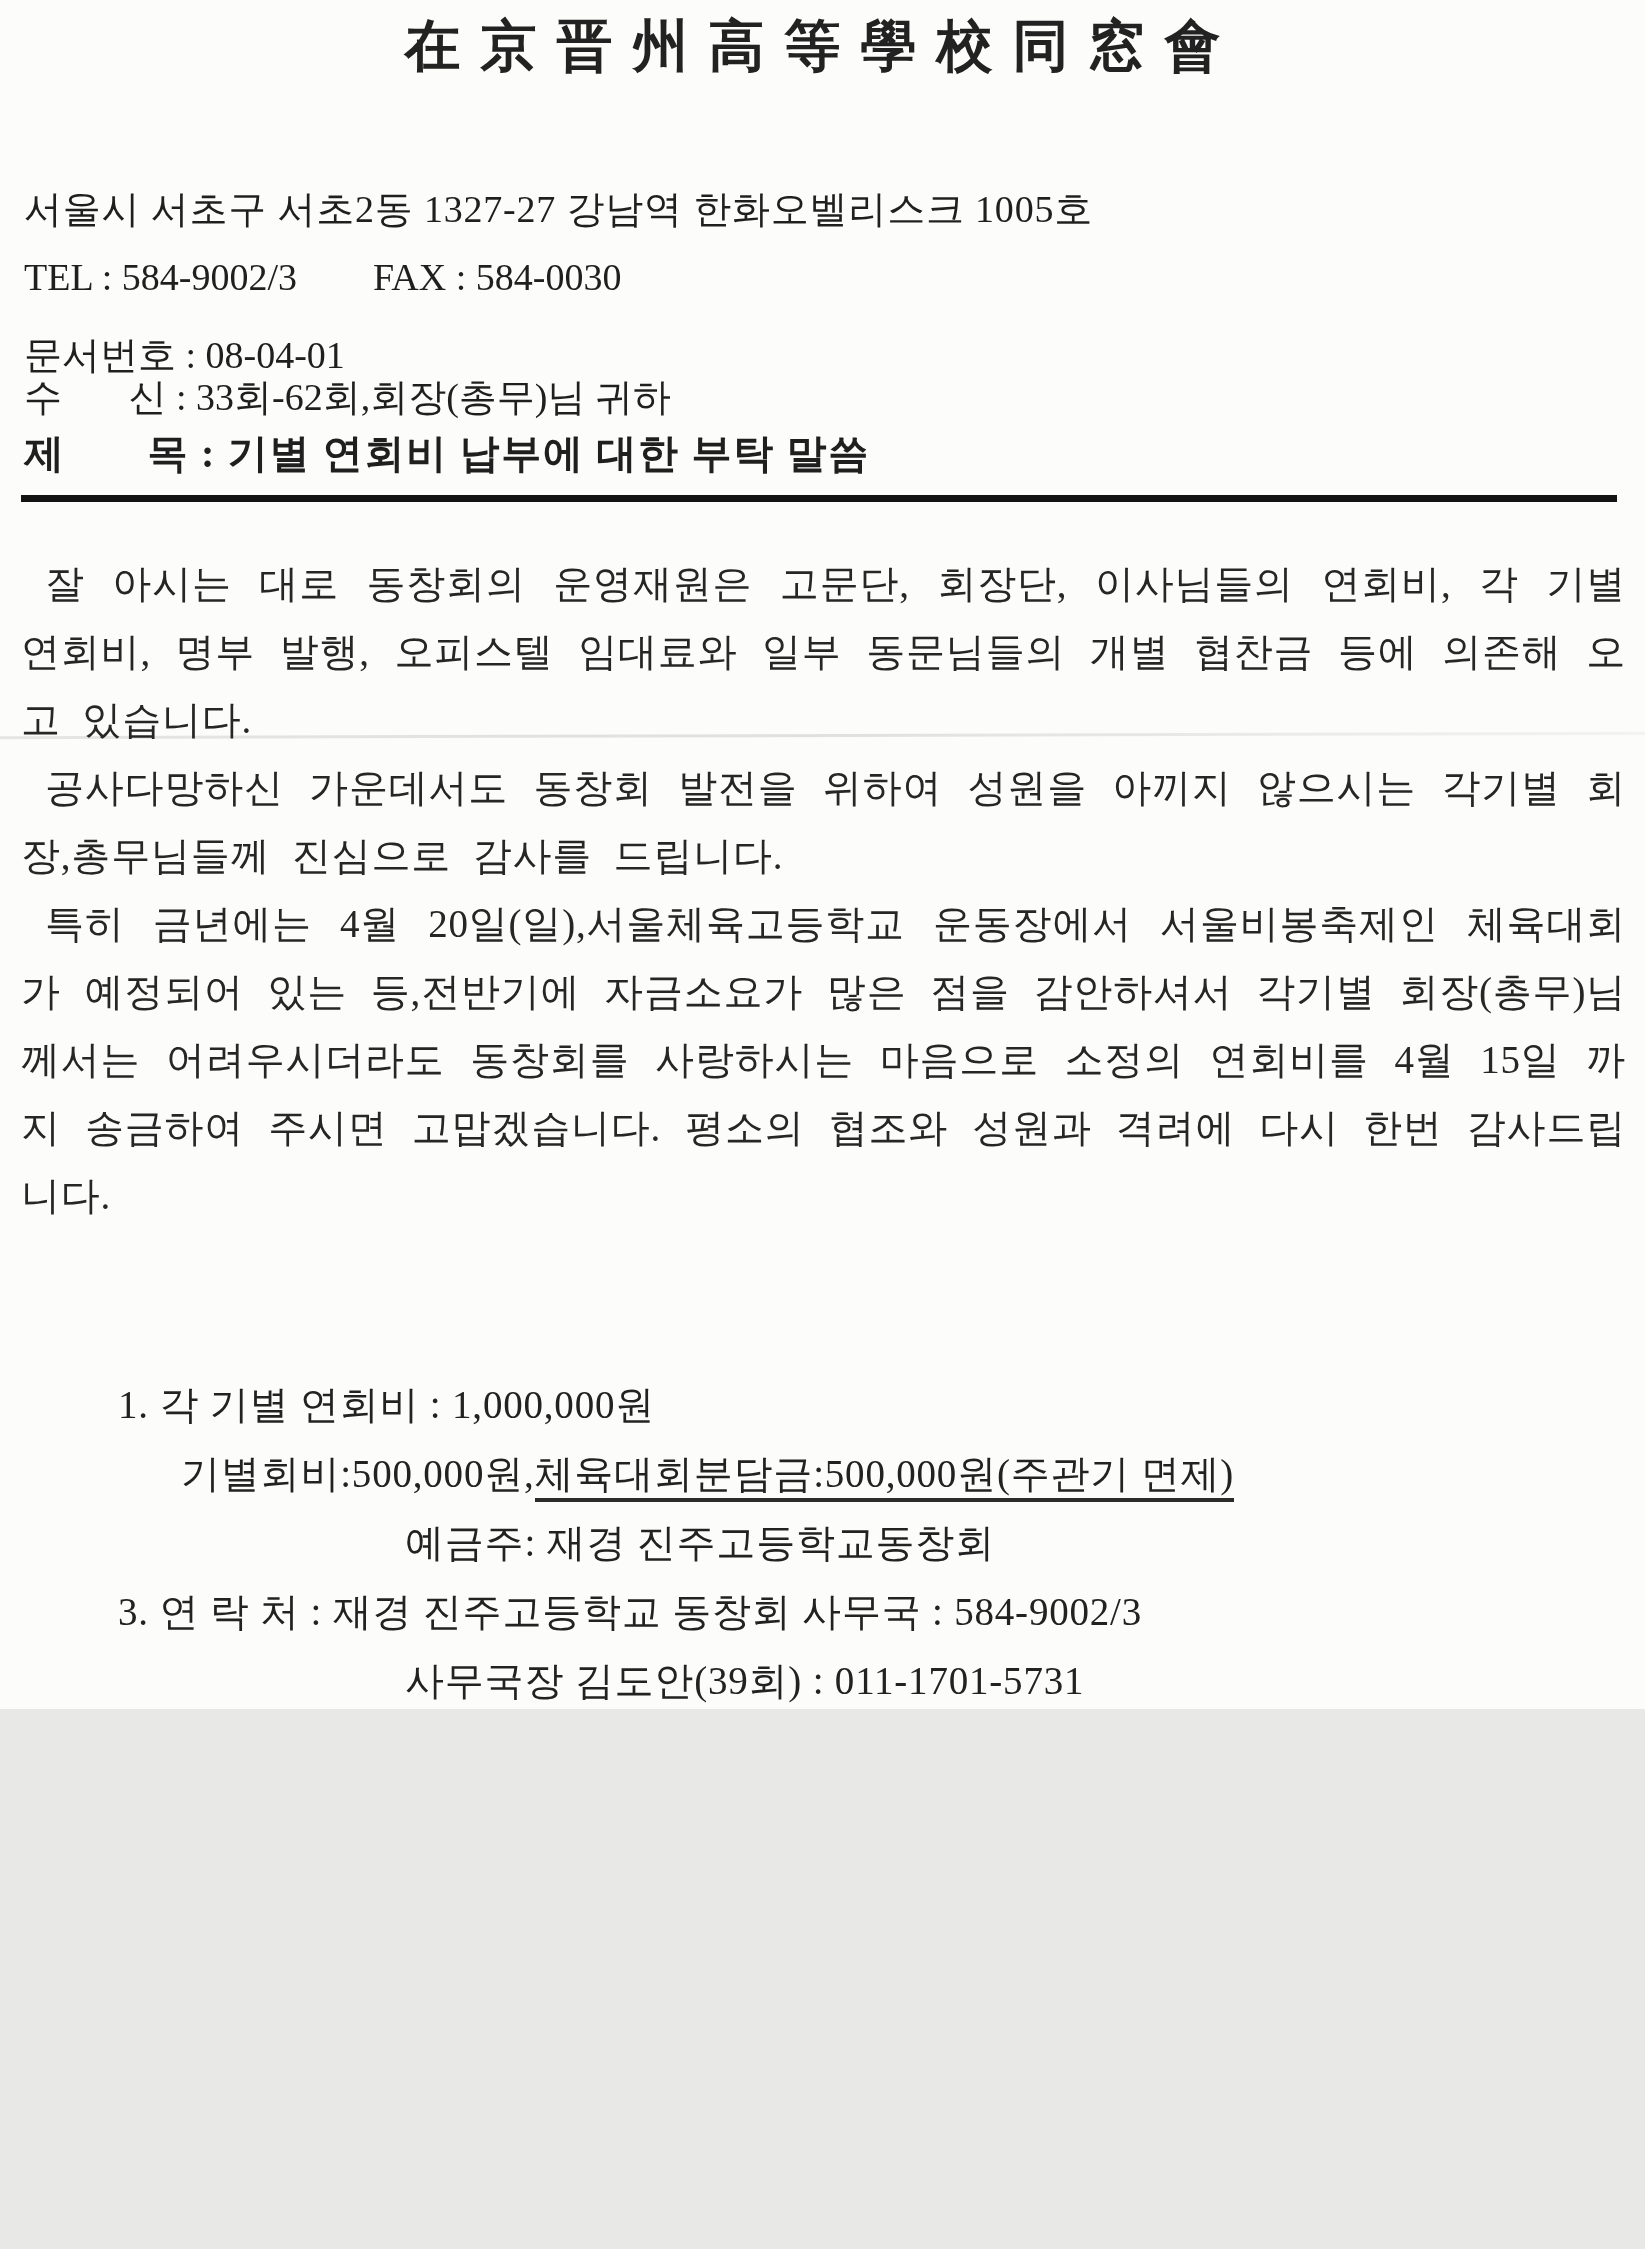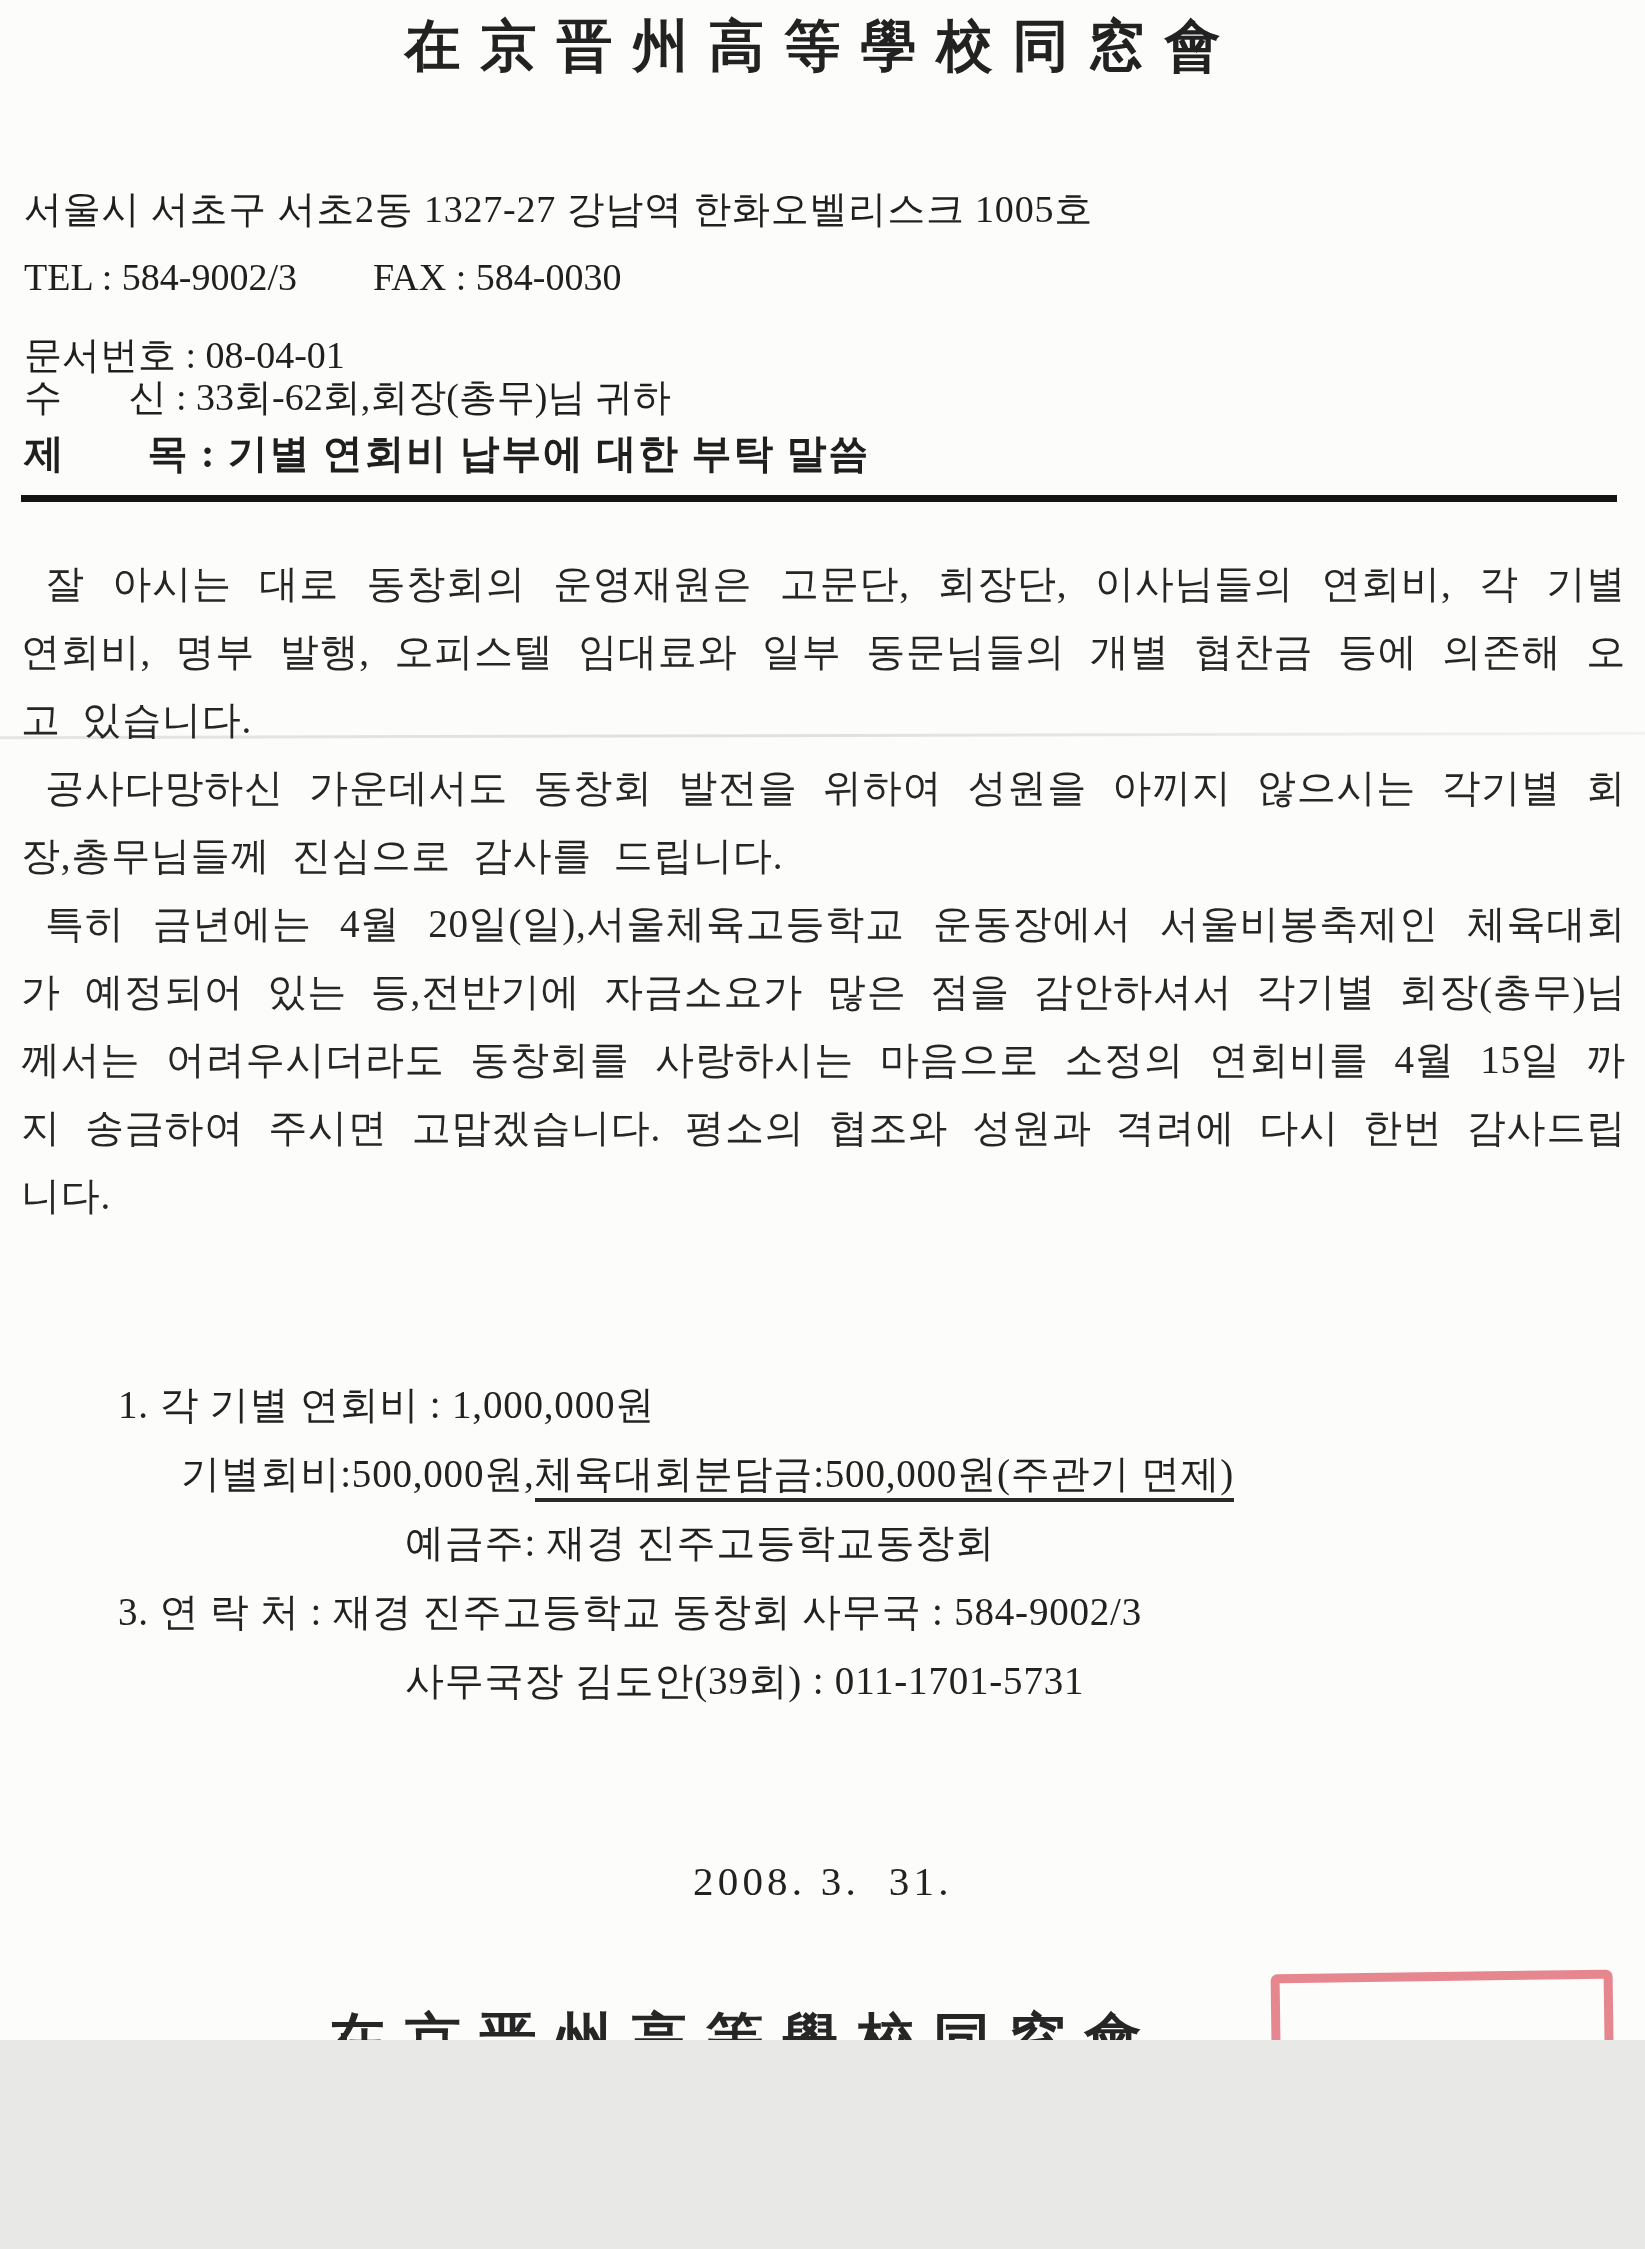--- a/index.html
+++ b/index.html
@@ -1,18 +1,18 @@
 <!DOCTYPE html>
 <html style="font-size:13.5px"><head>
 <meta charset="utf-8">
 <style>
   html,body{margin:0;padding:0;background:#e8e8e6;}
   .page{
     position:relative;
-    width:1645px;height:2040px;
+    width:1645px;height:1709px;
     background:#fcfcfa;
     overflow:hidden;
     font-family:"Liberation Serif","DejaVu Serif",serif;
     color:#1f1f1f;
   }
   .abs{position:absolute;}
   .pre{white-space:pre;}
 
   .org-title{
     top:8.5px;left:0;width:100%;

